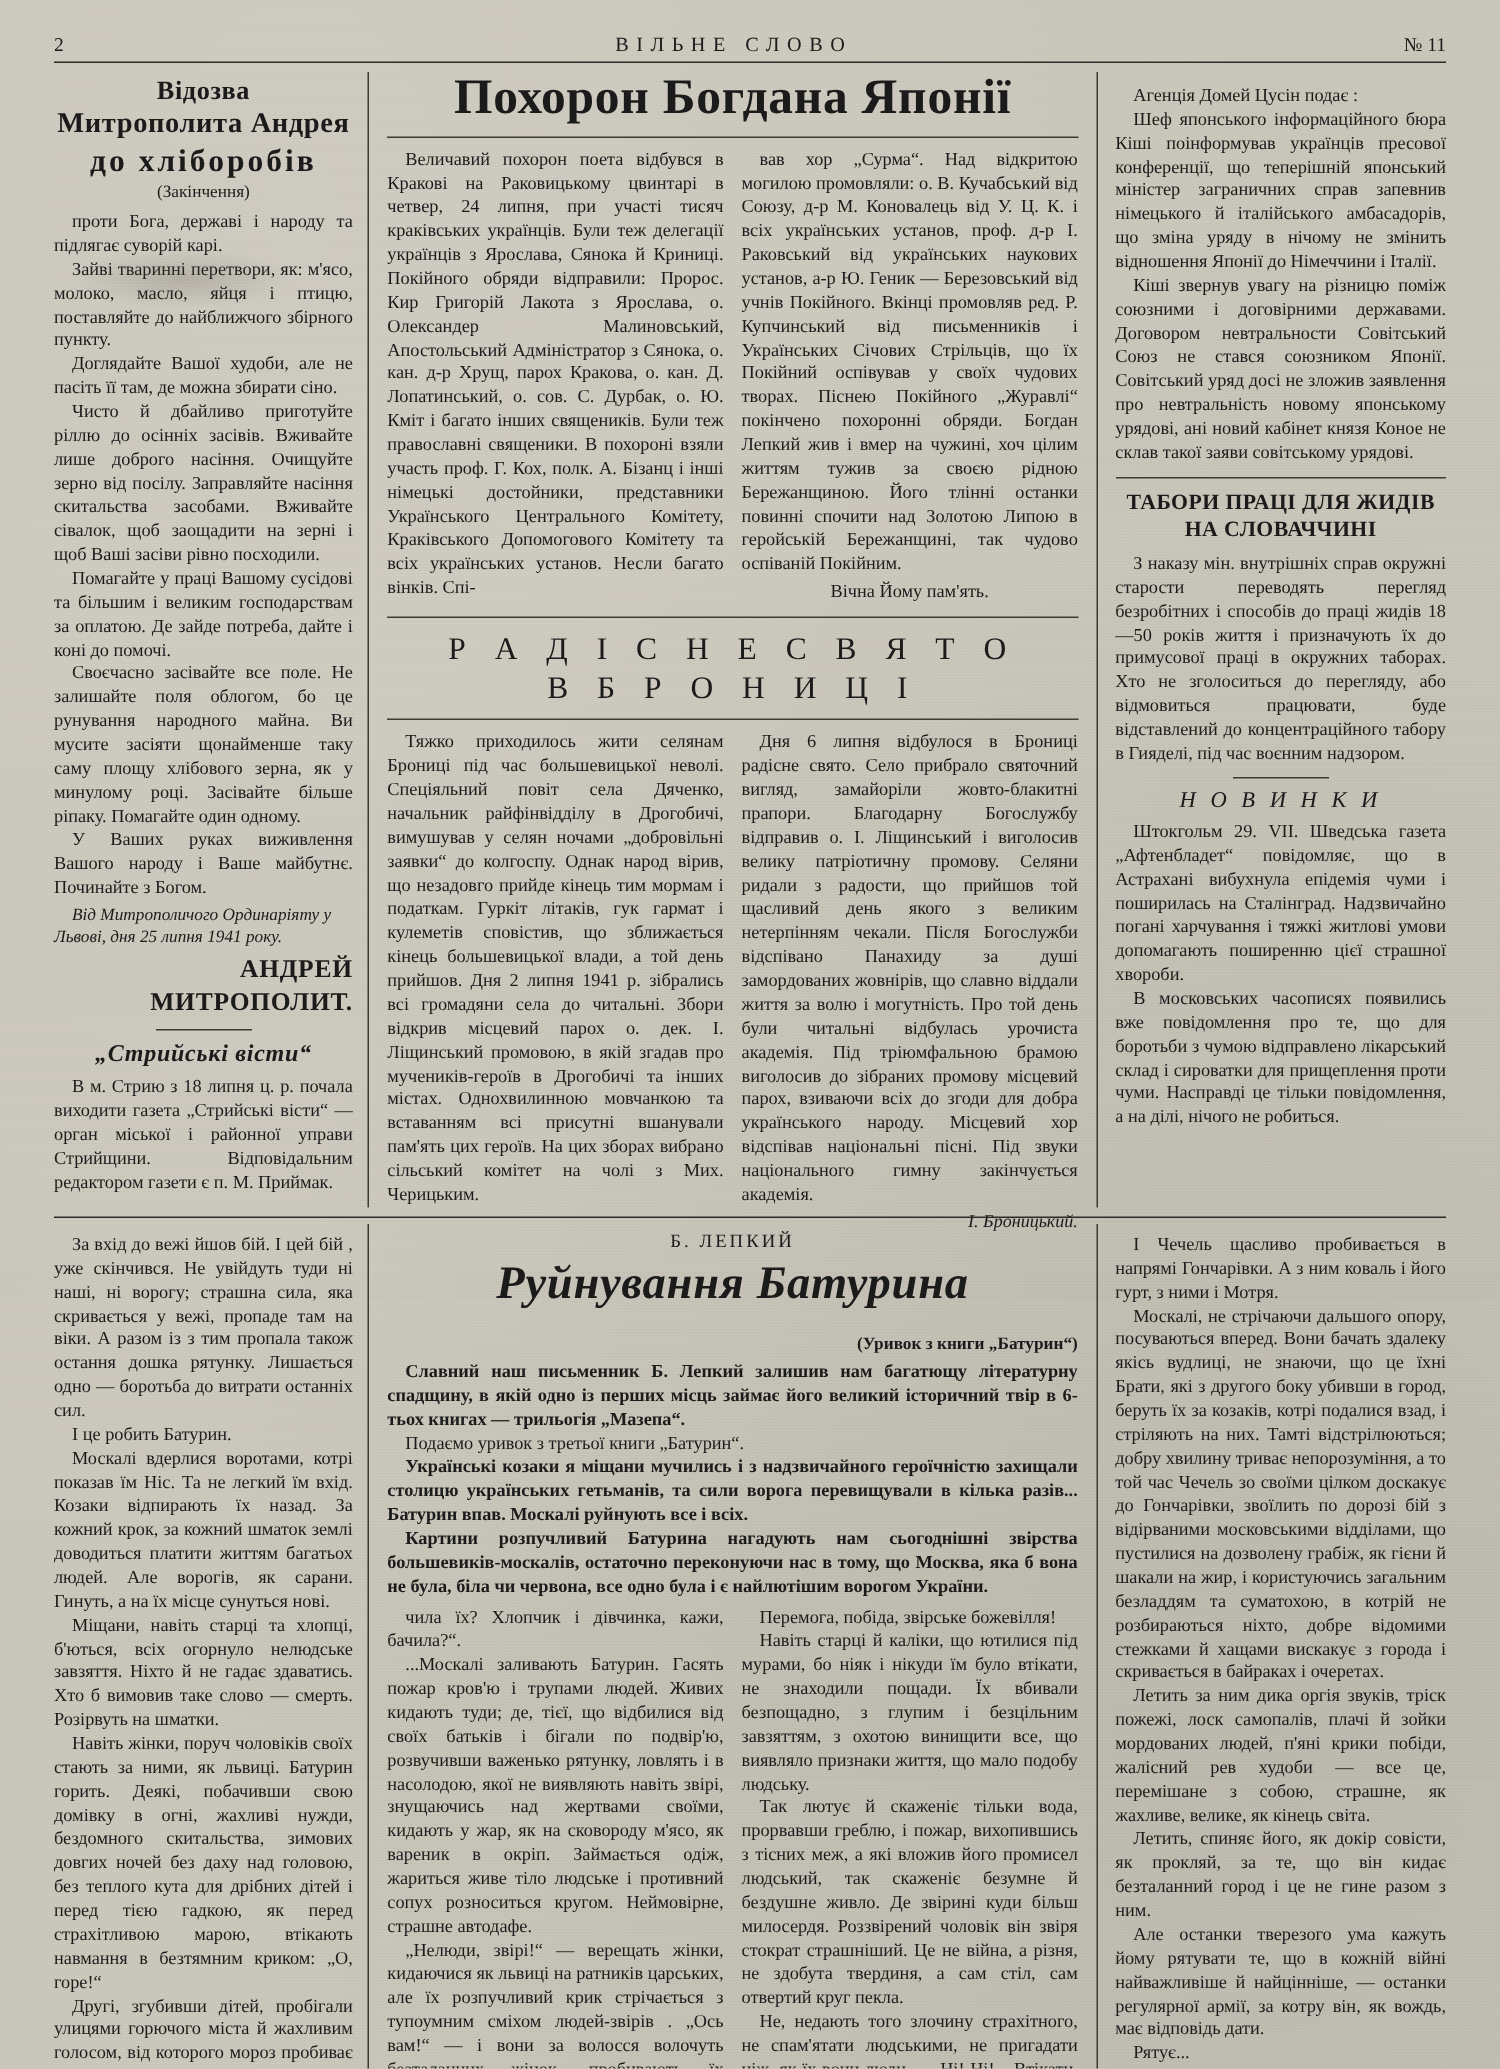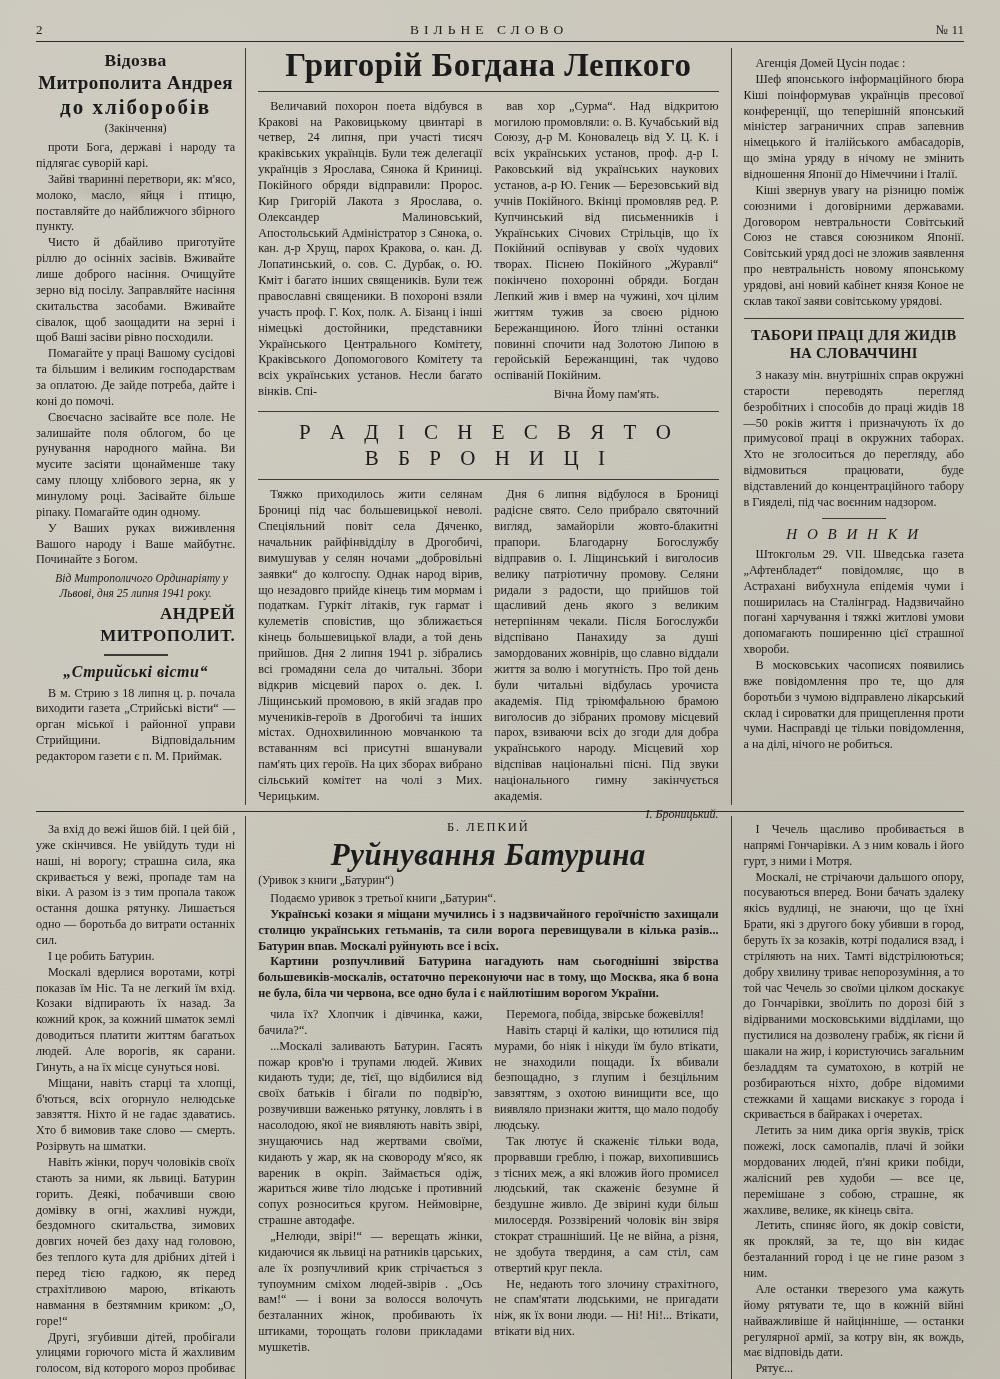--- a/index.html
+++ b/index.html
@@ -75,21 +75,21 @@
     font-size:17px;text-align:center;font-weight:700;line-height:1.25;margin:0;
   }
   h3.subhead{
     font-size:14.5px;text-align:center;font-weight:700;line-height:1.25;margin:0;
     letter-spacing:0.3px;
   }
   h3.ital{
     font-size:15px;text-align:center;font-weight:400;font-style:italic;
     letter-spacing:3px;margin:0;
   }
-  .byline-r{text-align:center;font-size:11.5px;font-style:italic;margin-top:3px;}
+  .byline-r{text-align:left;font-size:11.5px;font-style:italic;margin-top:3px;}
   .signature{text-align:right;font-size:17px;font-weight:700;margin-top:2px;letter-spacing:0.5px;}
 
   p{
     margin:0;
     font-size:12.2px;
     line-height:1.30;
     text-align:justify;
     text-indent:12px;
     hyphens:auto;
   }
@@ -104,21 +104,21 @@
   }
   .bcolA{width:206px;padding-right:10px;}
   .bcolB{width:476px;padding:0 12px;border-left:1.2px solid #3a3934;border-right:1.2px solid #3a3934;}
   .bcolC{width:228px;padding-left:12px;}
 
   .author-caps{font-size:12.5px;text-align:center;letter-spacing:2px;margin:0 0 2px 0;}
   h1.script{
     font-size:31px;text-align:center;font-weight:700;font-style:italic;
     font-family:"Liberation Serif", serif;margin:0;letter-spacing:0.5px;
   }
-  .uryvok{text-align:left;font-size:11.5px;margin-top:1px;}
+  .uryvok{text-align:right;font-size:11.5px;margin-top:17px;font-weight:bold;}
   .lead{font-size:12.2px;line-height:1.30;text-align:justify;text-indent:12px;}
   .sig-right{text-align:right;font-size:12px;font-style:italic;margin-top:2px;}
 
   .fullrule{border-top:1.5px solid #2b2a28;margin:6px 0 0 0;}
 
   
   .grain{
     pointer-events:none;
     position:absolute;inset:0;
     background-image:
@@ -149,34 +149,35 @@
         <h1 class="title-a">
           <span class="l1">Відозва</span>
           <span class="l2">Митрополита Андрея</span>
           <span class="l3">до хліборобів</span>
         </h1>
         <div class="subnote">(Закінчення)</div>
         <div class="smudge"></div>
         <div style="height:6px"></div>
         <p>проти Бога, державі і народу та підлягає суворій карі.</p>
         <p>Зайві тваринні перетвори, як: м'ясо, молоко, масло, яйця і птицю, поставляйте до найближчого збірного пункту.</p>
+        <p>Доглядайте Вашої худоби, але не пасіть її там, де можна збирати сіно.</p>
         <p>Чисто й дбайливо приготуйте ріллю до осінніх засівів. Вживайте лише доброго насіння. Очищуйте зерно від посілу. Заправляйте насіння скитальства засобами. Вживайте сівалок, щоб заощадити на зерні і щоб Ваші засіви рівно посходили.</p>
         <p>Помагайте у праці Вашому сусідові та більшим і великим господарствам за оплатою. Де зайде потреба, дайте і коні до помочі.</p>
         <p>Своєчасно засівайте все поле. Не залишайте поля облогом, бо це рунування народного майна. Ви мусите засіяти щонайменше таку саму площу хлібового зерна, як у минулому році. Засівайте більше ріпаку. Помагайте один одному.</p>
         <p>У Ваших руках виживлення Вашого народу і Ваше майбутнє. Починайте з Богом.</p>
         <p class="byline-r">Від Митрополичого Ординаріяту у Львові, дня 25 липня 1941 року.</p>
         <p class="signature">АНДРЕЙ МИТРОПОЛИТ.</p>
         <div class="rule-short"></div>
         <h3 class="ital" style="letter-spacing:0.5px;font-size:16px;font-weight:700;">„Стрийські вісти“</h3>
         <div style="height:5px"></div>
         <p>В м. Стрию з 18 липня ц. р. почала виходити газета „Стрийські вісти“ — орган міської і районної управи Стрийщини. Відповідальним редактором газети є п. М. Приймак.</p>
       </div>
 
       <div class="col colB">
-        <h1 class="bigtitle">Григорій Богдана Лепкого</h1>
+        <h1 class="bigtitle">Похорон Богдана Японії</h1>
         <div class="hdiv"></div>
         <div class="two">
           <div>
             <p>Величавий похорон поета відбувся в Кракові на Раковицькому цвинтарі в четвер, 24 липня, при участі тисяч краківських українців. Були теж делегації українців з Ярослава, Сянока й Криниці. Покійного обряди відправили: Пророс. Кир Григорій Лакота з Ярослава, о. Олександер Малиновський, Апостольський Адміністратор з Сянока, о. кан. д-р Хрущ, парох Кракова, о. кан. Д. Лопатинський, о. сов. С. Дурбак, о. Ю. Кміт і багато інших священиків. Були теж православні священики. В похороні взяли участь проф. Г. Кох, полк. А. Бізанц і інші німецькі достойники, представники Українського Центрального Комітету, Краківського Допомогового Комітету та всіх українських установ. Несли багато вінків. Спі-</p>
           </div>
           <div>
             <p>вав хор „Сурма“. Над відкритою могилою промовляли: о. В. Кучабський від Союзу, д-р М. Коновалець від У. Ц. К. і всіх українських установ, проф. д-р І. Раковський від українських наукових установ, а-р Ю. Геник — Березовський від учнів Покійного. Вкінці промовляв ред. Р. Купчинський від письменників і Українських Січових Стрільців, що їх Покійний оспівував у своїх чудових творах. Піснею Покійного „Журавлі“ покінчено похоронні обряди. Богдан Лепкий жив і вмер на чужині, хоч цілим життям тужив за своєю рідною Бережанщиною. Його тлінні останки повинні спочити над Золотою Липою в геройській Бережанщині, так чудово оспіваній Покійним.</p>
             <p style="text-align:center;text-indent:0;margin-top:3px;">Вічна Йому пам'ять.</p>
           </div>
         </div>
@@ -231,20 +232,21 @@
         <p>Другі, згубивши дітей, пробігали улицями горючого міста й жахливим голосом, від которого мороз пробиває кістки, кличуть їх.</p>
 
       </div>
 
       <div class="col bcolB">
         <div style="height:4px"></div>
         <div class="author-caps">Б.  ЛЕПКИЙ</div>
         <h1 class="script">Руйнування Батурина</h1>
         <div class="uryvok">(Уривок з книги „Батурин“)</div>
         <div style="height:5px"></div>
+        <p class="lead" style="font-weight:700;">Славний наш письменник Б. Лепкий залишив нам багатющу літературну спадщину, в якій одно із перших місць займає його великий історичний твір в 6-тьох книгах — трильогія „Мазепа“.</p>
         <p class="lead" style="font-weight:400;">Подаємо уривок з третьої книги „Батурин“.</p>
         <p class="lead" style="font-weight:700;">Українські козаки я міщани мучились і з надзвичайного героїчністю захищали столицю українських гетьманів, та сили ворога перевищували в кілька разів... Батурин впав. Москалі руйнують все і всіх.</p>
         <p class="lead" style="font-weight:700;">Картини розпучливий Батурина нагадують нам сьогоднішні звірства большевиків-москалів, остаточно переконуючи нас в тому, що Москва, яка б вона не була, біла чи червона, все одно була і є найлютішим ворогом України.</p>
         <div style="height:5px"></div>
         <div class="two">
           <div>
             <p>чила їх? Хлопчик і дівчинка, кажи, бачила?“.</p>
             <p>...Москалі заливають Батурин. Гасять пожар кров'ю і трупами людей. Живих кидають туди; де, тієї, що відбилися від своїх батьків і бігали по подвір'ю, розвучивши важенько рятунку, ловлять і в насолодою, якої не виявляють навіть звірі, знущаючись над жертвами своїми, кидають у жар, як на сковороду м'ясо, як вареник в окріп. Займається одіж, жариться живе тіло людське і противний сопух розноситься кругом. Неймовірне, страшне автодафе.</p>
             <p>„Нелюди, звірі!“ — верещать жінки, кидаючися як львиці на ратників царських, але їх розпучливий крик стрічається з тупоумним сміхом людей-звірів . „Ось вам!“ — і вони за волосся волочуть безталанних жінок, пробивають їх штиками, торощать голови прикладами мушкетів.</p>
           </div>

